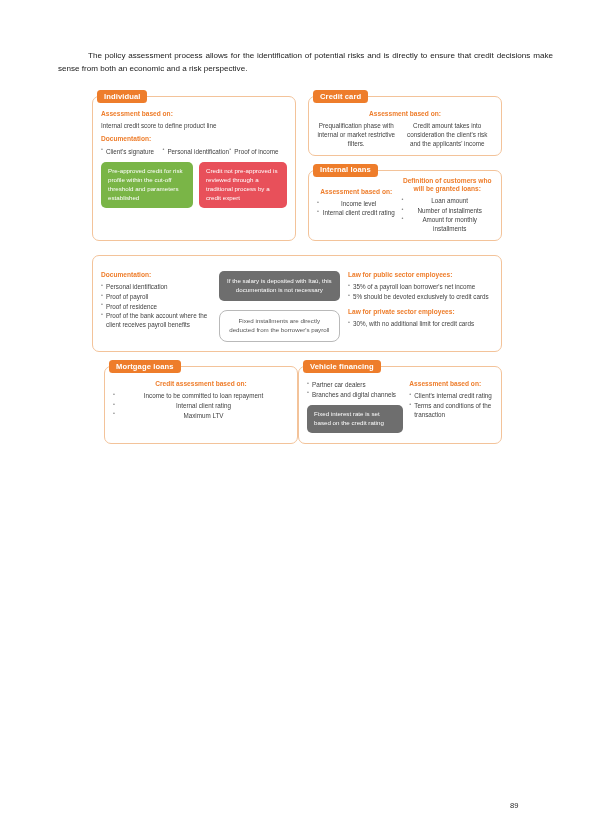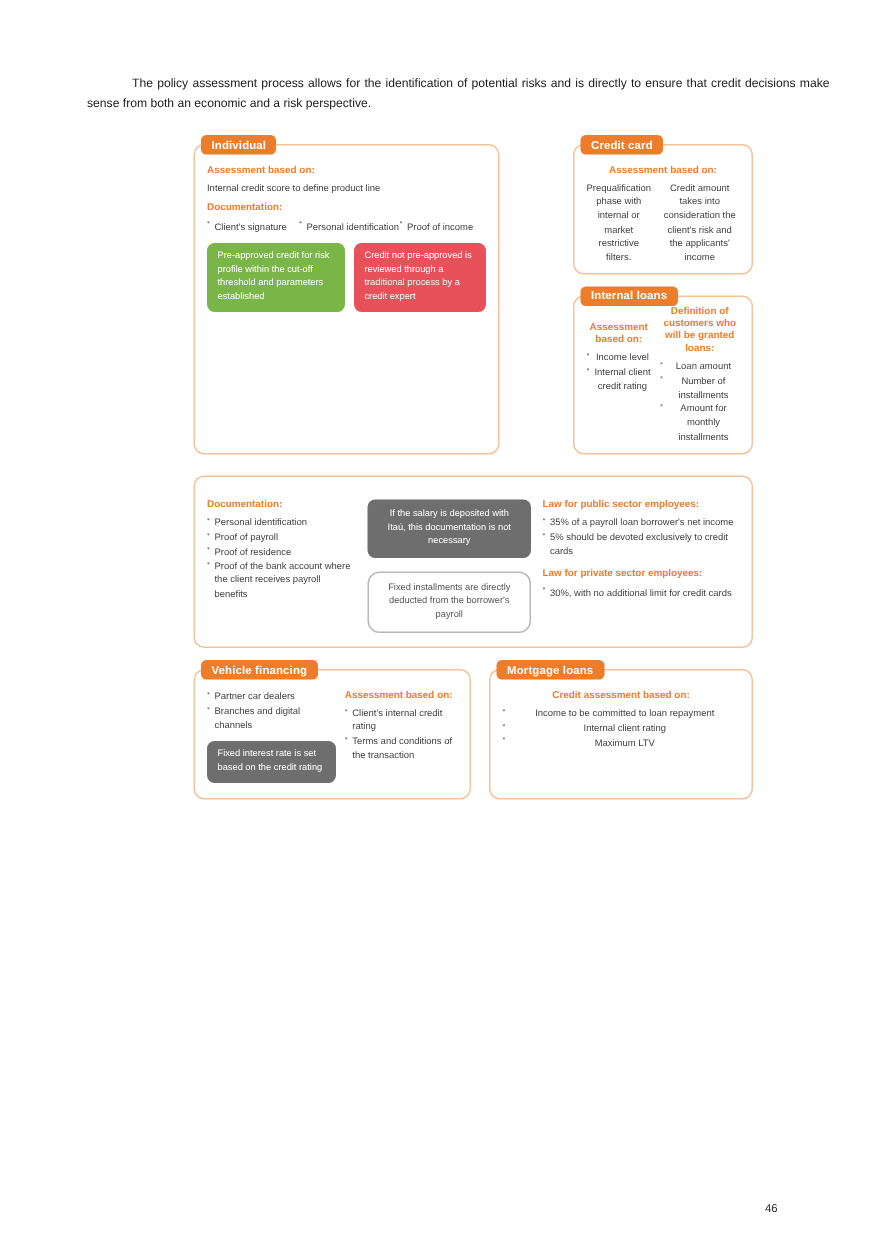--- a/index.html
+++ b/index.html
@@ -37,21 +37,20 @@
     width: 410px;
   }
 
   
   .panel {
     position: relative;
     border: 1px solid #f3c39a;
     border-radius: 7px;
     background: #ffffff;
     box-sizing: border-box;
-    margin-left: 37px;
   }
   .panel-tab {
     position: absolute;
     left: 4px;
     top: -7px;
     background: #ee7d2b;
     color: #ffffff;
     font-size: 7.6px;
     font-weight: bold;
     letter-spacing: .1px;
@@ -246,20 +245,32 @@
         </div>
 
       </div>
     </div>
   </div>
 
   <div class="gap"></div>
 
   <div class="row">
 
+    <div class="panel col w-right">
+      <div class="panel-tab">Mortgage loans</div>
+      <div class="panel-body" style="padding-bottom:10px;">
+        <div class="hdr">Credit assessment based on:</div>
+        <ul class="bullets">
+          <li>Income to be committed to loan repayment</li>
+          <li>Internal client rating</li>
+          <li>Maximum LTV</li>
+        </ul>
+      </div>
+    </div>
+
     <div class="panel col w-left">
       <div class="panel-tab">Vehicle financing</div>
       <div class="panel-body" style="padding-bottom:10px;">
         <div class="row">
           <div class="col" style="width:55%;padding-right:6px;">
             <ul class="bullets" style="margin-bottom:6px;">
               <li>Partner car dealers</li>
               <li>Branches and digital channels</li>
             </ul>
             <div class="callout callout-gray" style="text-align:left;padding:5px 7px;">Fixed interest rate is set based on the credit rating</div>
@@ -268,29 +279,17 @@
             <div class="hdr">Assessment based on:</div>
             <ul class="bullets">
               <li>Client's internal credit rating</li>
               <li>Terms and conditions of the transaction</li>
             </ul>
           </div>
         </div>
       </div>
     </div>
 
-    <div class="panel col w-right">
-      <div class="panel-tab">Mortgage loans</div>
-      <div class="panel-body" style="padding-bottom:10px;">
-        <div class="hdr">Credit assessment based on:</div>
-        <ul class="bullets">
-          <li>Income to be committed to loan repayment</li>
-          <li>Internal client rating</li>
-          <li>Maximum LTV</li>
-        </ul>
-      </div>
-    </div>
-
   </div>
 
 </div>
 
-<div class="page-num">46</div>
+<div class="page-num">89</div>
 
 </body></html>

